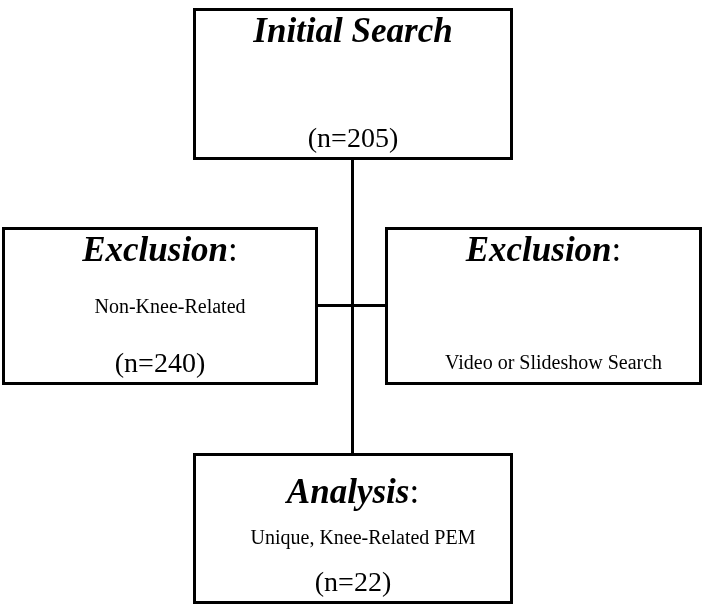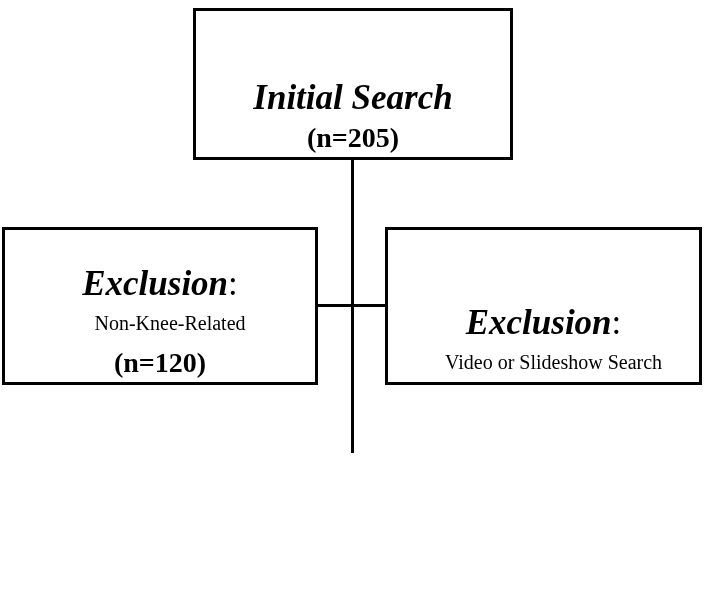--- a/index.html
+++ b/index.html
@@ -17,21 +17,21 @@
     color: #000000;
   }
   .node {
     position: absolute;
     box-sizing: border-box;
     border: 3px solid #000000;
     background: #ffffff;
     display: flex;
     flex-direction: column;
     align-items: center;
-    justify-content: flex-end;
+    justify-content: space-between;
     text-align: center;
   }
   .node-title {
     font-size: 35px;
     font-weight: bold;
     font-style: italic;
     line-height: 40px;
     white-space: nowrap;
   }
   .node-title .colon {
@@ -40,21 +40,21 @@
   }
   .node-subtitle {
     font-size: 20px;
     font-weight: normal;
     line-height: 39px;
     white-space: nowrap;
     margin-left: 20px;
   }
   .node-count {
     font-size: 28px;
-    font-weight: bold;
+    font-weight: normal;
     line-height: 39px;
     white-space: nowrap;
   }
   .connector {
     position: absolute;
     background: #000000;
   }
   
   #node-initial-search { left: 193px; top: 8px;   width: 320px; height: 152px; }
   #node-exclusion-nonknee { left: 2px;   top: 227px; width: 316px; height: 158px; }
@@ -76,24 +76,31 @@
       <span>Initial Search</span>
     </div>
     <div class="node-count">(n=205)</div>
   </div>
 
   <div class="node" id="node-exclusion-nonknee">
     <div class="node-title">
       <span>Exclusion</span><span class="colon">:</span>
     </div>
     <div class="node-subtitle">Non-Knee-Related</div>
-    <div class="node-count">(n=120)</div>
+    <div class="node-count">(n=240)</div>
   </div>
 
   <div class="node" id="node-exclusion-video">
     <div class="node-title">
       <span>Exclusion</span><span class="colon">:</span>
     </div>
     <div class="node-subtitle">Video or Slideshow Search</div>
   </div>
 
+  <div class="node" id="node-analysis">
+    <div class="node-title">
+      <span>Analysis</span><span class="colon">:</span>
+    </div>
+    <div class="node-subtitle">Unique, Knee-Related PEM</div>
+    <div class="node-count">(n=22)</div>
+  </div>
 
 </div>
 
 </body></html>

